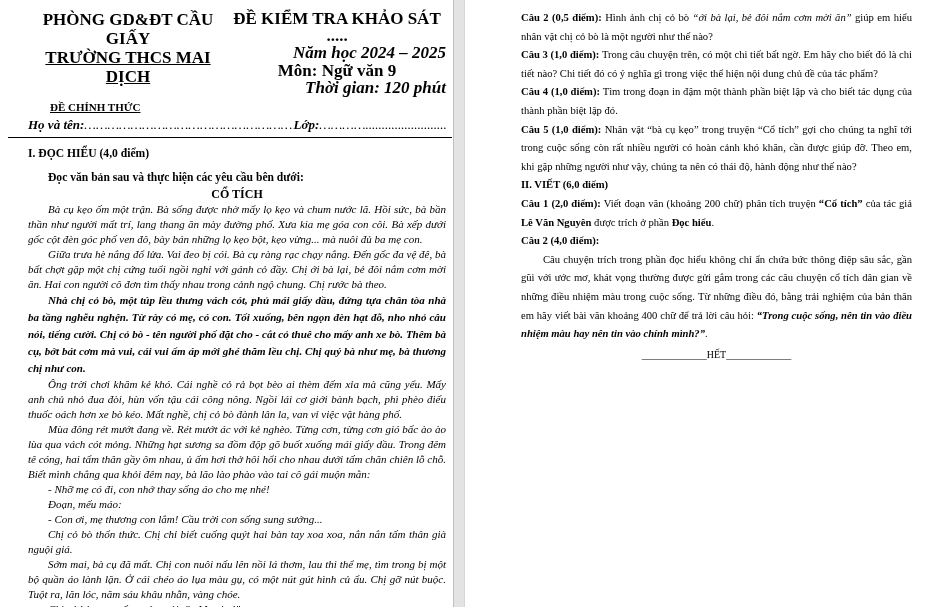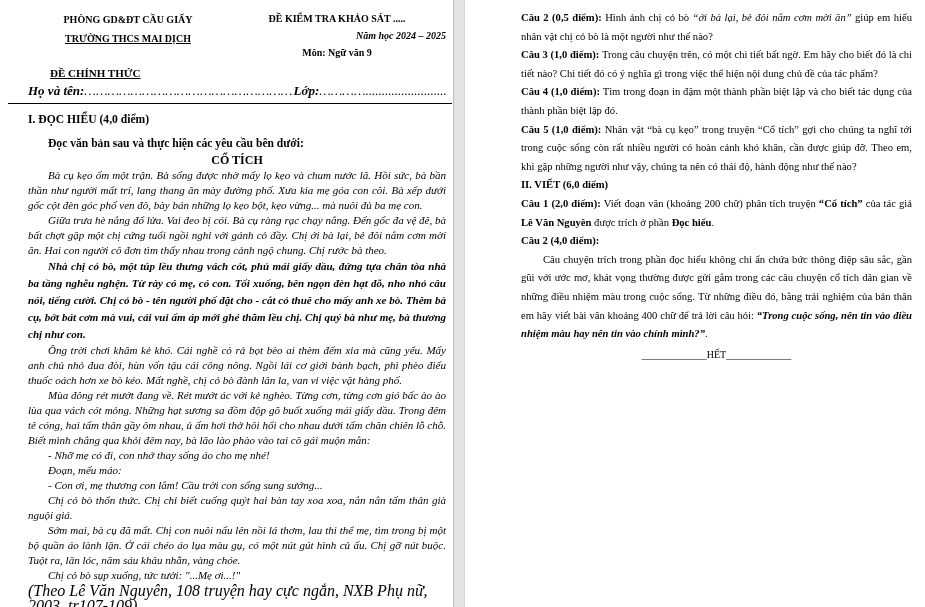--- a/index.html
+++ b/index.html
@@ -8,21 +8,21 @@
     font-family:"Liberation Serif","DejaVu Serif",serif;
     position:relative;overflow:hidden;
   }
   .page{position:absolute;top:0;height:607px;background:#fff;overflow:hidden;box-sizing:border-box;}
   #page-left{left:0;width:453px;padding:6px 7px 0 28px;}
   #gutter{position:absolute;left:453px;top:0;width:12px;height:607px;background:#e3e3e3;
     border-left:1px solid #bfbfbf;border-right:1px solid #d6d6d6;box-sizing:border-box;}
   #page-right{left:465px;width:460px;padding:9px 13px 0 56px;font-size:10.6px;line-height:18.6px;text-align:justify;}
 
   
-  .hdr{display:flex;font-weight:bold;font-size:10px;}
+  .hdr{display:flex;font-weight:bold;font-size:17px;}
   .hdr-left{width:200px;text-align:center;line-height:19px;padding-top:4px;}
   .hdr-left .school{text-decoration:underline;}
   .hdr-right{flex:1;text-align:center;line-height:17.2px;padding-top:4px;}
   .it{font-style:italic;text-align:right;}
   .official{margin:5px 0 0 22px;font-size:11px;font-weight:bold;}
   .official span{text-decoration:underline;}
   .nameline{display:flex;font-size:13px;font-style:italic;font-weight:bold;margin-top:4px;align-items:baseline;}
   .nameline .dots{overflow:hidden;white-space:nowrap;font-weight:normal;}
   .rule{border-top:1.6px solid #000;margin:4px -6px 3px -20px;}
 
@@ -49,20 +49,21 @@
 <div class="page" id="page-left">
   <div class="hdr">
     <div class="hdr-left">
       <div>PHÒNG GD&amp;ĐT CẦU GIẤY</div>
       <div class="school">TRƯỜNG THCS MAI DỊCH</div>
     </div>
     <div class="hdr-right">
       <div>ĐỀ KIỂM TRA KHẢO SÁT .....</div>
       <div class="it">Năm học 2024 – 2025</div>
       <div>Môn: Ngữ văn 9</div>
+      <div class="it">Thời gian: 120 phút</div>
     </div>
   </div>
 
   <div class="official">
     <span>ĐỀ CHÍNH THỨC</span>
   </div>
 
   <div class="nameline">
     <span>Họ và tên:</span>
       <span class="dots" style="flex:1.65">……………………………………………………………………</span>

